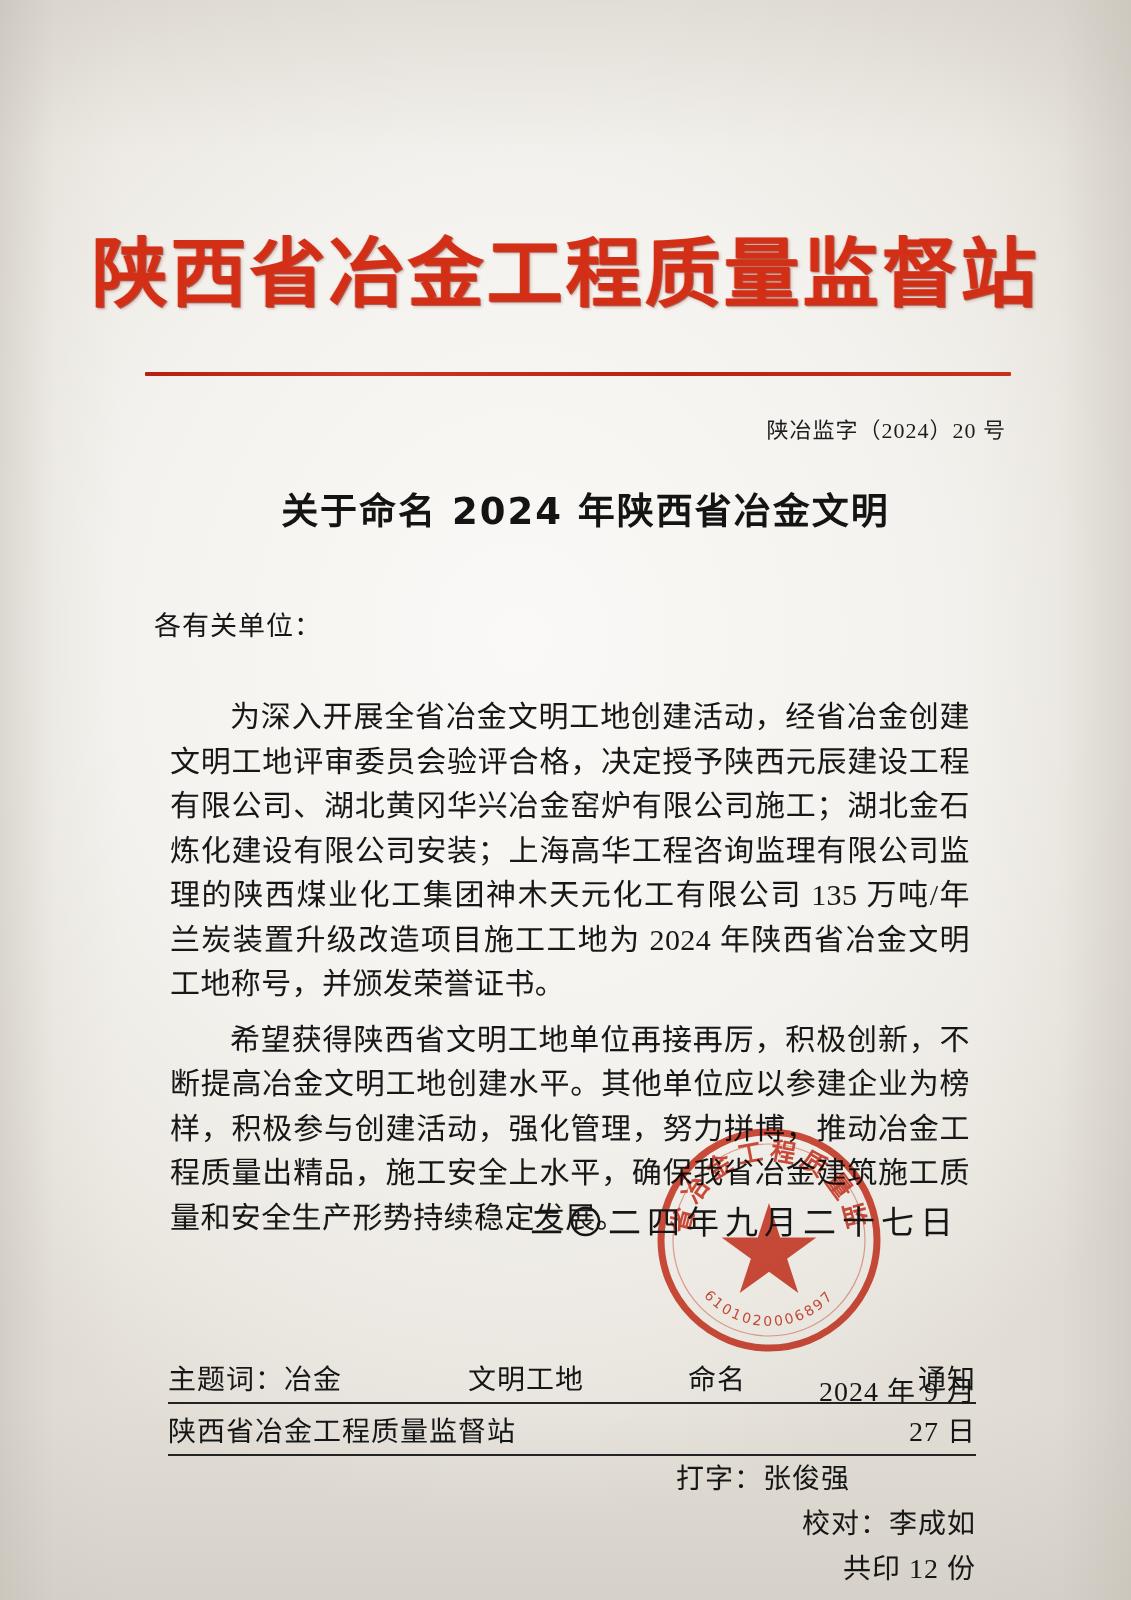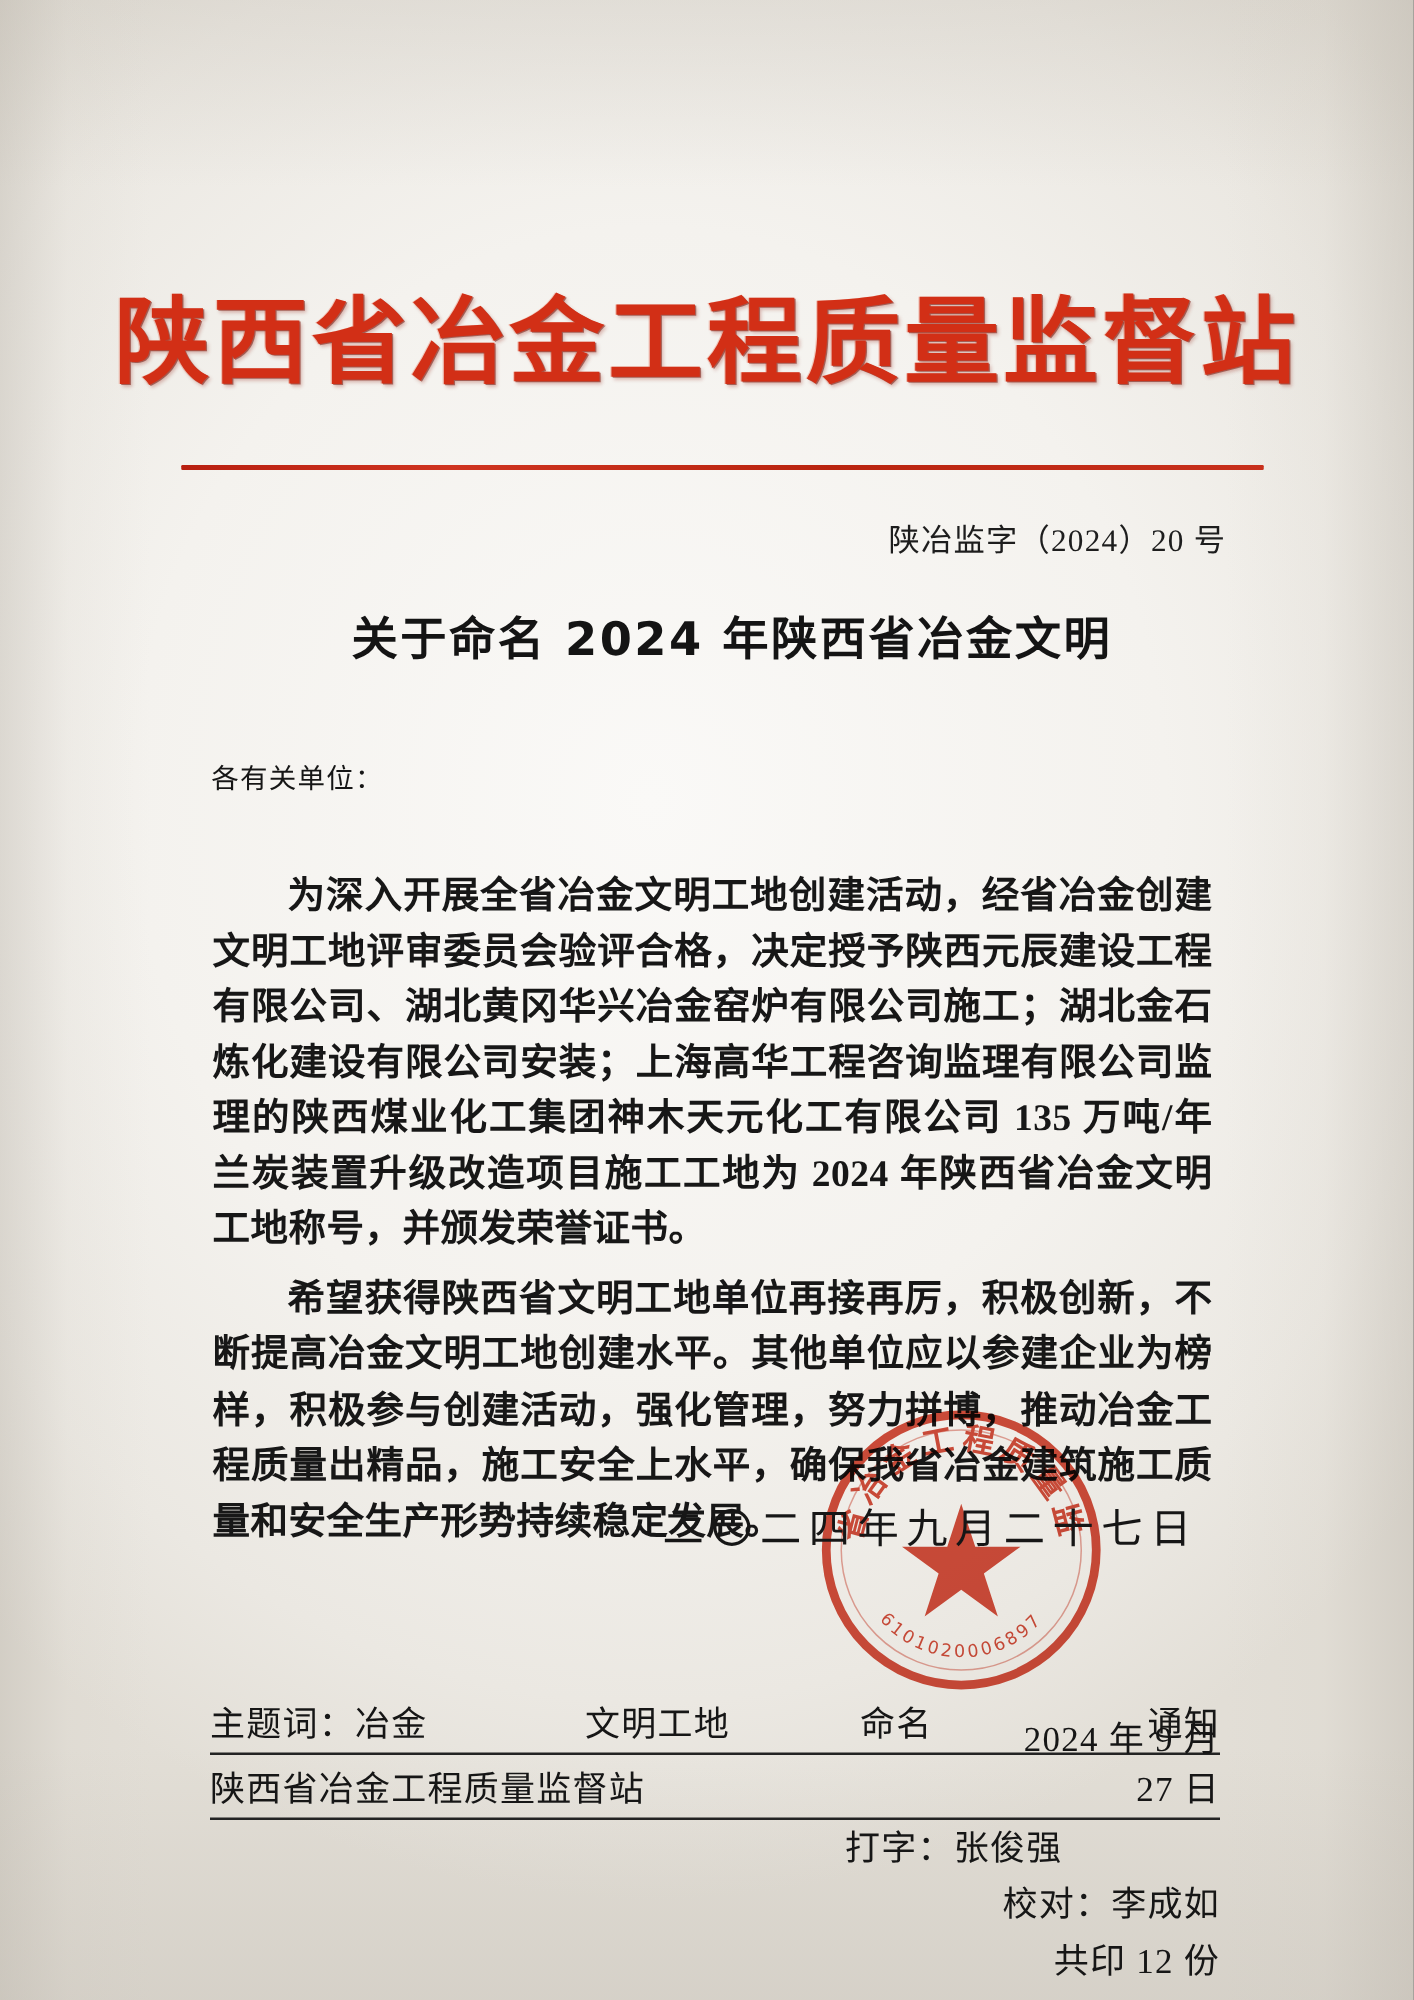--- a/index.html
+++ b/index.html
@@ -67,23 +67,23 @@
     top: 372px;
     width: 866px;
     height: 4px;
     background: linear-gradient(90deg, #b81f10 0%, #cf3420 25%, #b9240f 60%, #c8301c 100%);
     border-radius: 1px;
   }
 
   
   .doc-number {
     position: absolute;
-    right: 150px;
+    right: 125px;
     top: 412px;
-    font-size: 25px;
+    font-size: 22px;
     letter-spacing: 1px;
     font-family: "Liberation Serif", "DejaVu Serif", serif;
     color: #1d1d1d;
     white-space: nowrap;
   }
 
   
   .doc-title {
     position: absolute;
     left: 0; right: 0;
@@ -95,42 +95,41 @@
     line-height: 1.62;
     letter-spacing: 2px;
     color: #141414;
     padding-left: 40px;
   }
   .doc-title .t-line { display: block; }
 
   
   .salutation {
     position: absolute;
-    left: 169px;
+    left: 154px;
     top: 604px;
-    font-size: 22px;
+    font-size: 27px;
     letter-spacing: 1px;
     color: #161616;
   }
   .body-block {
     position: absolute;
     left: 170px;
     top: 695px;
     width: 800px;
   }
   .body-para {
     font-size: 30px;
     line-height: 44.5px;
     letter-spacing: 0.4px;
     text-align: justify;
     text-justify: inter-ideograph;
     text-indent: 2em;
     margin: 0 0 0 0;
     color: #171717;
-    font-weight: bold;
   }
   .body-para + .body-para { margin-top: 11px; }
 
   
   .sign-date {
     position: absolute;
     right: 172px;
     top: 1196px;
     font-size: 33px;
     letter-spacing: 6px;

